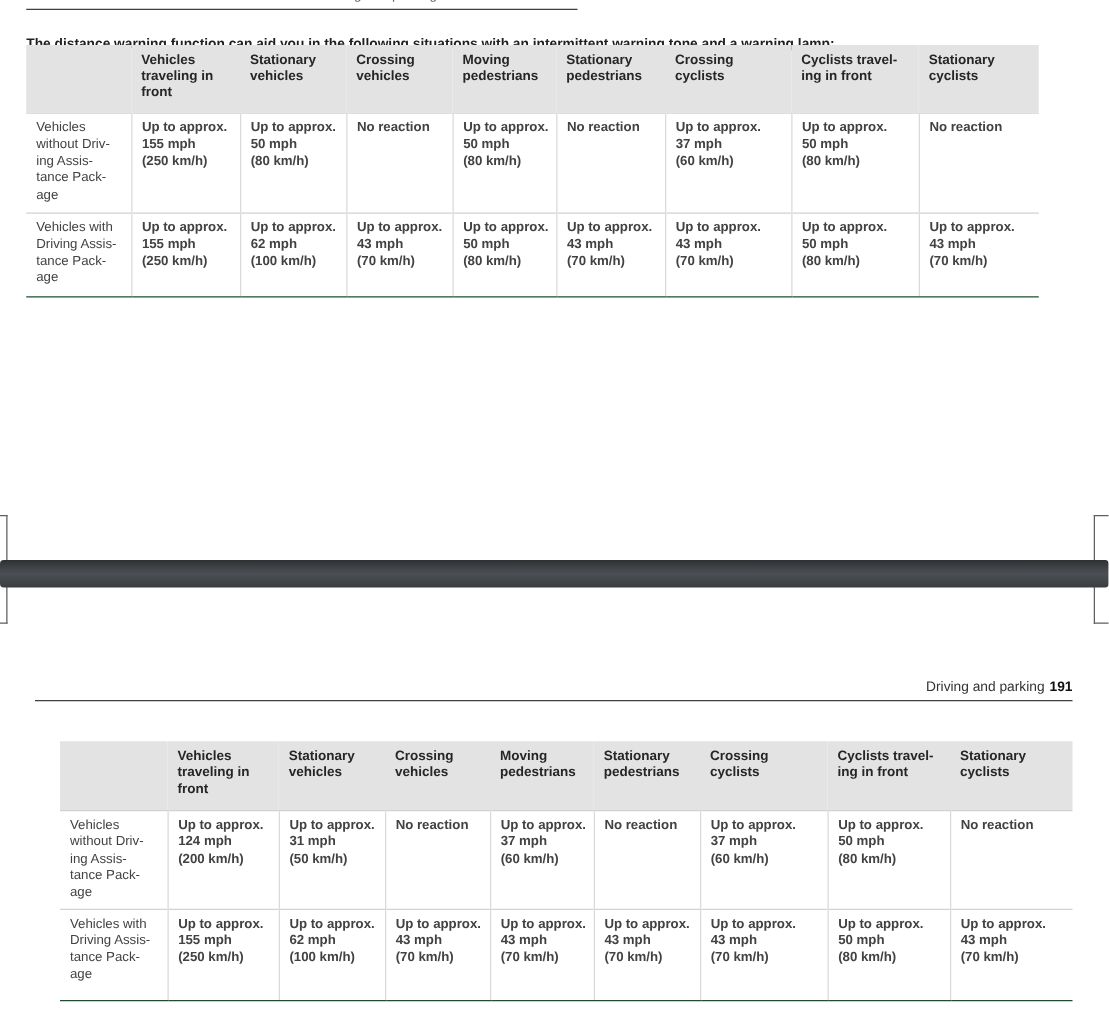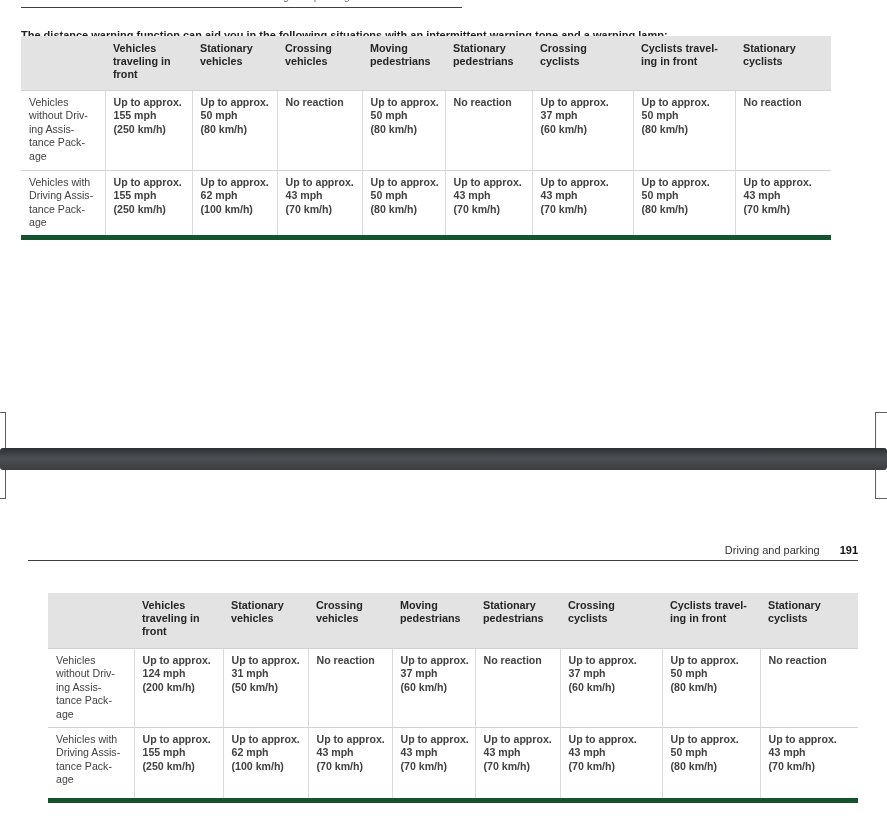--- a/index.html
+++ b/index.html
@@ -21,21 +21,21 @@
   .doc-table th {
     background:#e3e3e3; font-weight:bold; text-align:left; vertical-align:top;
     padding:6px 4px 2px 8px; font-size:10.8px; line-height:13px; color:#262626; white-space:pre-line;
   }
   .doc-table td {
     vertical-align:top; text-align:left;
     padding:5px 4px 2px 8px; font-size:10.6px; line-height:13.5px; color:#424242;
     border-top:1px solid #d2d2d2; white-space:pre-line; background:#ffffff;
   }
   .doc-table td + td { border-left:1px solid #dadada;font-weight:bold; }
-  .doc-table tbody tr:last-child td { border-bottom:5px solid #14532d; }
+  .doc-table tbody tr:last-child td { border-bottom:1px solid #14532d; }
 
   .t1 { left:21px; top:36px; }
   .t1 thead tr { height:54px; }
   .t1 tbody tr:first-child { height:80px; }
   .t1 tbody tr:last-child  { height:67px; }
 
   .t2 { left:48px; top:593px; }
   .t2 thead tr { height:55px; }
   .t2 tbody tr:first-child { height:79px; }
   .t2 tbody tr:last-child  { height:73px; }
@@ -45,21 +45,21 @@
   .gap-left  { left:-2px;  width:8px;  border:1px solid #5f5f5f; border-left:none; }
   .gap-right { right:-2px; width:14px; border:1px solid #5f5f5f; border-right:none; }
   .page-separator {
     position:absolute; left:0; top:448px; width:887px; height:22px;
     background:linear-gradient(180deg,#2c3033 0%, #44484c 35%, #4b4f53 50%, #3a3e41 100%);
     border-radius:3px;
   }
 
   .p2-header { position:absolute; top:544px; right:29px; font-size:11px; color:#333333; white-space:nowrap; }
   .p2-header .chapter { font-weight:normal; }
-  .p2-header .pagenum { font-weight:bold; color:#111111; margin-left:20px; }
+  .p2-header .pagenum { font-weight:bold; color:#111111; margin-left:4px; }
 </style>
 </head>
 <body>
 
 <div class="screen">
 
   <div class="top-remnant">
     <span>Driving and parking</span>
   </div>
   <div class="rule rule-top"></div>

